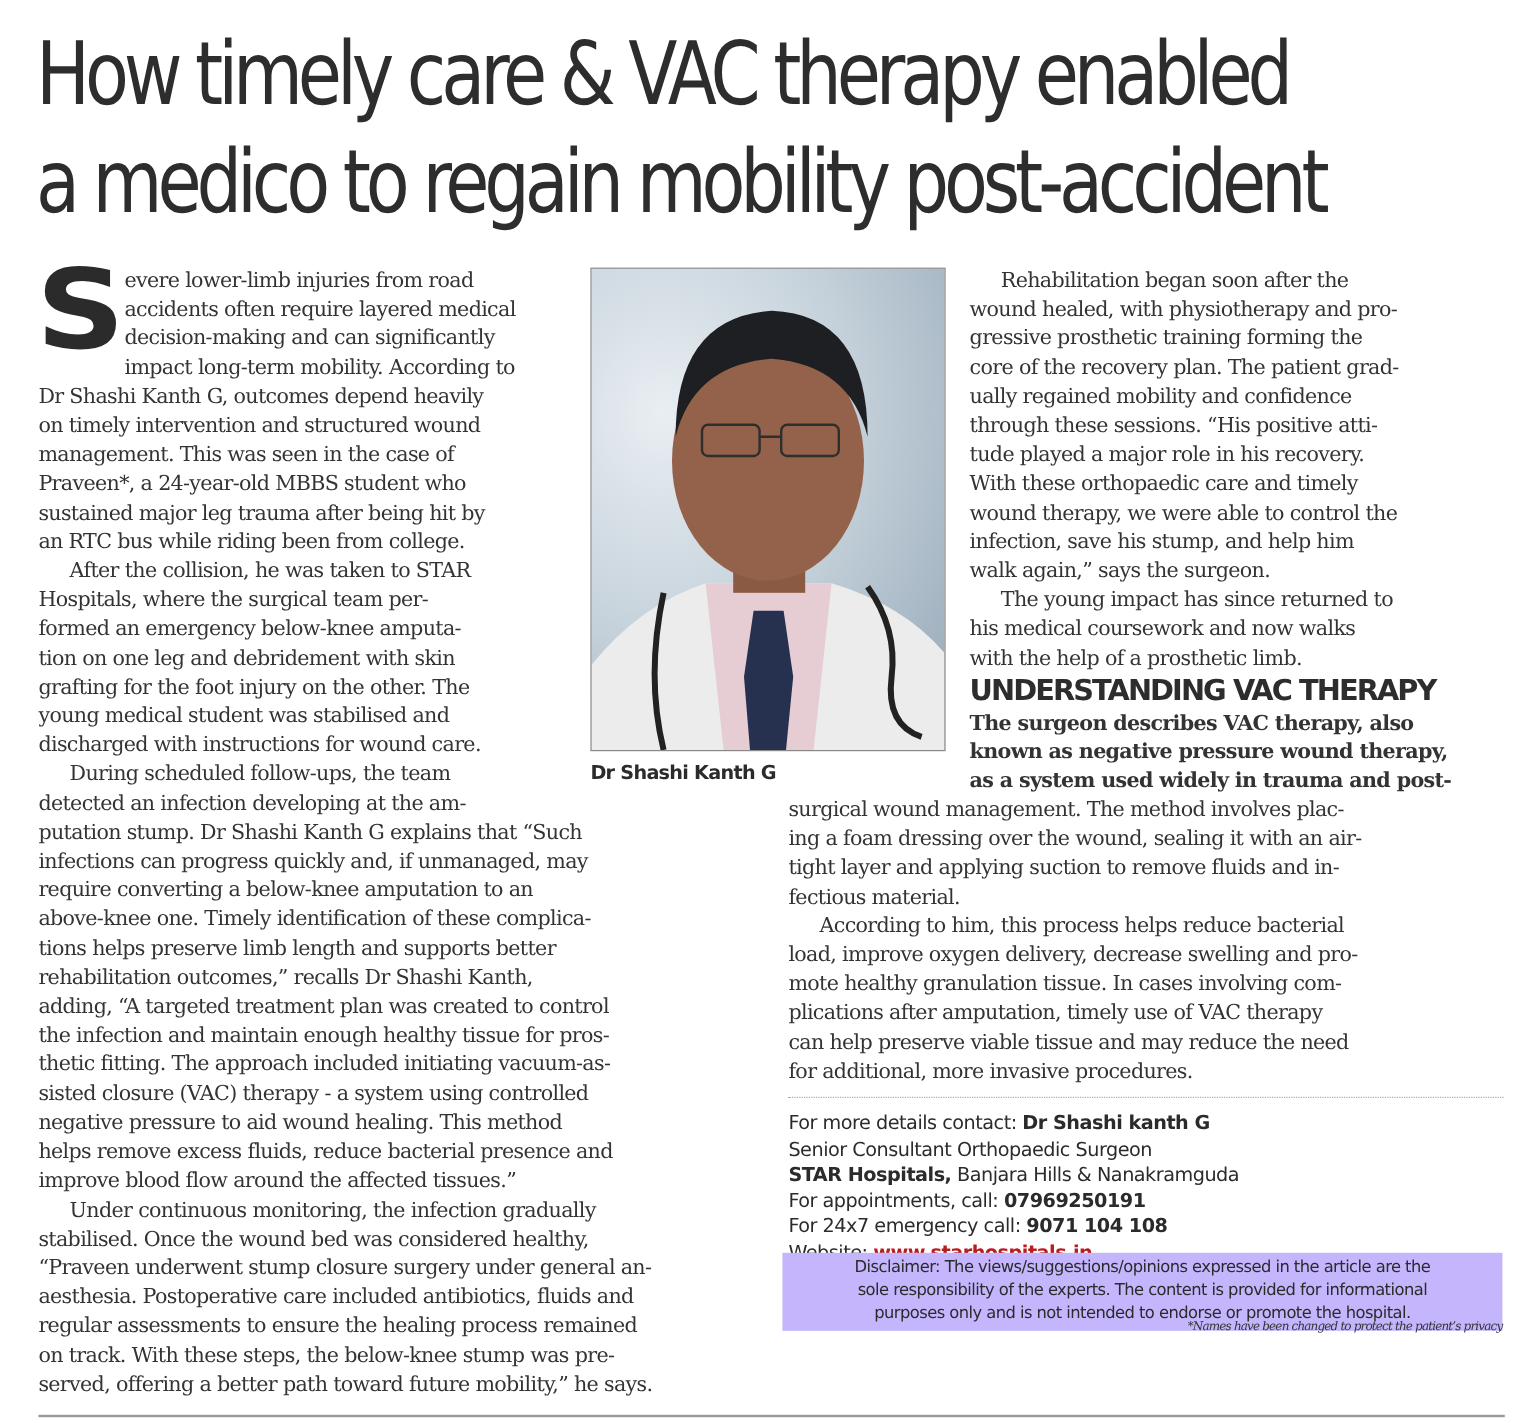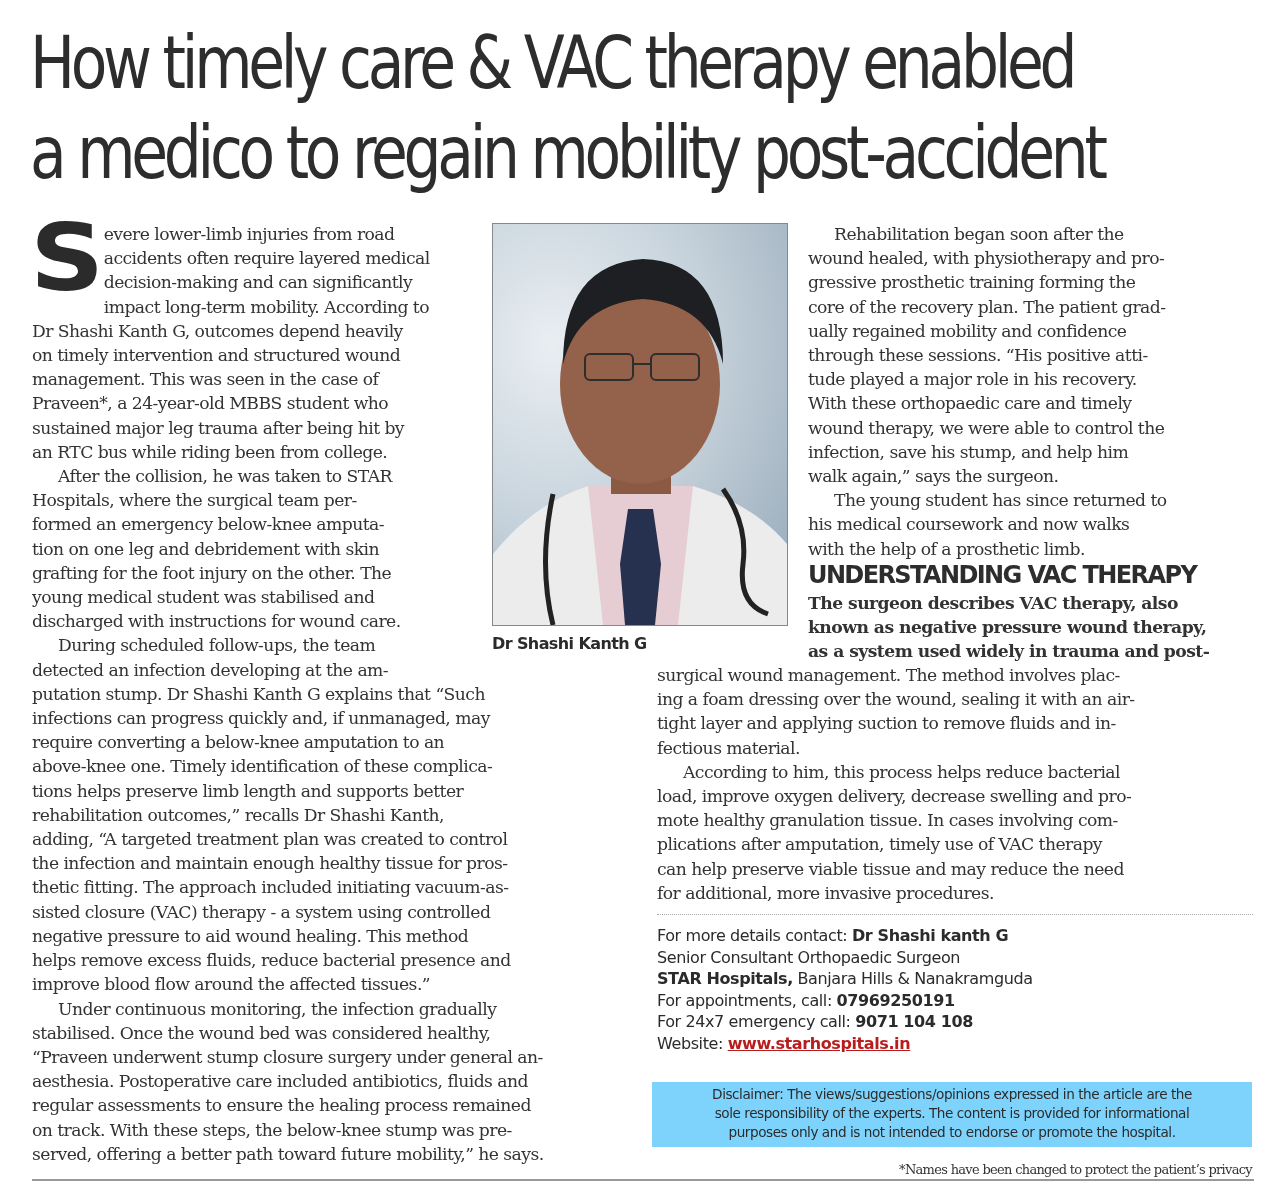--- a/index.html
+++ b/index.html
@@ -30,27 +30,27 @@
   }
   .subhead {
     position:absolute; left:808px; top:561px; font-family:"DejaVu Sans", sans-serif;
     font-weight:bold; font-size:24px; color:#2d2d2d; letter-spacing:-1.6px; margin:0;text-align:right;
   }
   .dotted { position:absolute; left:657px; top:914px; width:596px; border-top:1px dotted #aaa; }
   .contact { position:absolute; left:657px; top:925px; font-family:"DejaVu Sans", sans-serif; font-size:16px; line-height:21.6px; color:#2b2b2b; letter-spacing:-0.4px; }
   .contact b { font-weight:bold; }
   .contact a { color:#b91c1c; font-weight:bold; text-decoration:underline; }
   .disclaimer {
-    position:absolute; left:652px; top:1082px; width:600px; height:62px; background:#7dd3fc;
+    position:absolute; left:652px; top:1044px; width:600px; height:62px; background:#c4b5fd;
     font-family:"DejaVu Sans", sans-serif; font-size:13.6px; line-height:19px; color:#2b2b2b;
     text-align:center; padding-top:3px; letter-spacing:-0.45px;
   }
   .privacy {
-    position:absolute; right:28px; top:1162px; font-family:"DejaVu Serif", serif; 
-    font-size:13px; color:#333; letter-spacing:-0.7px;
+    position:absolute; right:28px; top:1100px; font-family:"DejaVu Serif", serif; font-style:italic;
+    font-size:10px; color:#333; letter-spacing:-0.7px;
   }
   .bottom-rule { position:absolute; left:32px; top:1179px; width:1222px; border-top:2px solid #999; }
 </style>
 </head>
 <body>
 
 <h1 class="headline">
   <span class="line">How timely care &amp; VAC therapy enabled</span>
   <span class="line">a medico to regain mobility post-accident</span>
 </h1>
@@ -139,21 +139,21 @@
     <span class="line">core of  the recovery plan. The patient grad-</span>
     <span class="line">ually regained mobility and confidence</span>
     <span class="line">through these sessions. “His positive atti-</span>
     <span class="line">tude played a major role in his recovery.</span>
     <span class="line">With these orthopaedic care and timely</span>
     <span class="line">wound therapy, we were able to control the</span>
     <span class="line">infection, save his stump, and help him</span>
     <span class="line">walk again,” says the surgeon.</span>
   </p>
   <p>
-    <span class="line" style="padding-left:26px">The young student has since returned to</span>
+    <span class="line" style="padding-left:26px">The young impact has since returned to</span>
     <span class="line">his medical coursework and now walks</span>
     <span class="line">with the help of  a prosthetic limb.</span>
   </p>
 </div>
 
 <h2 class="subhead">UNDERSTANDING VAC THERAPY</h2>
 
 <div class="col serif" style="left:808px; top:591px; width:450px;font-weight:bold;">
   <p>
     <span class="line">The surgeon describes VAC therapy, also</span>

